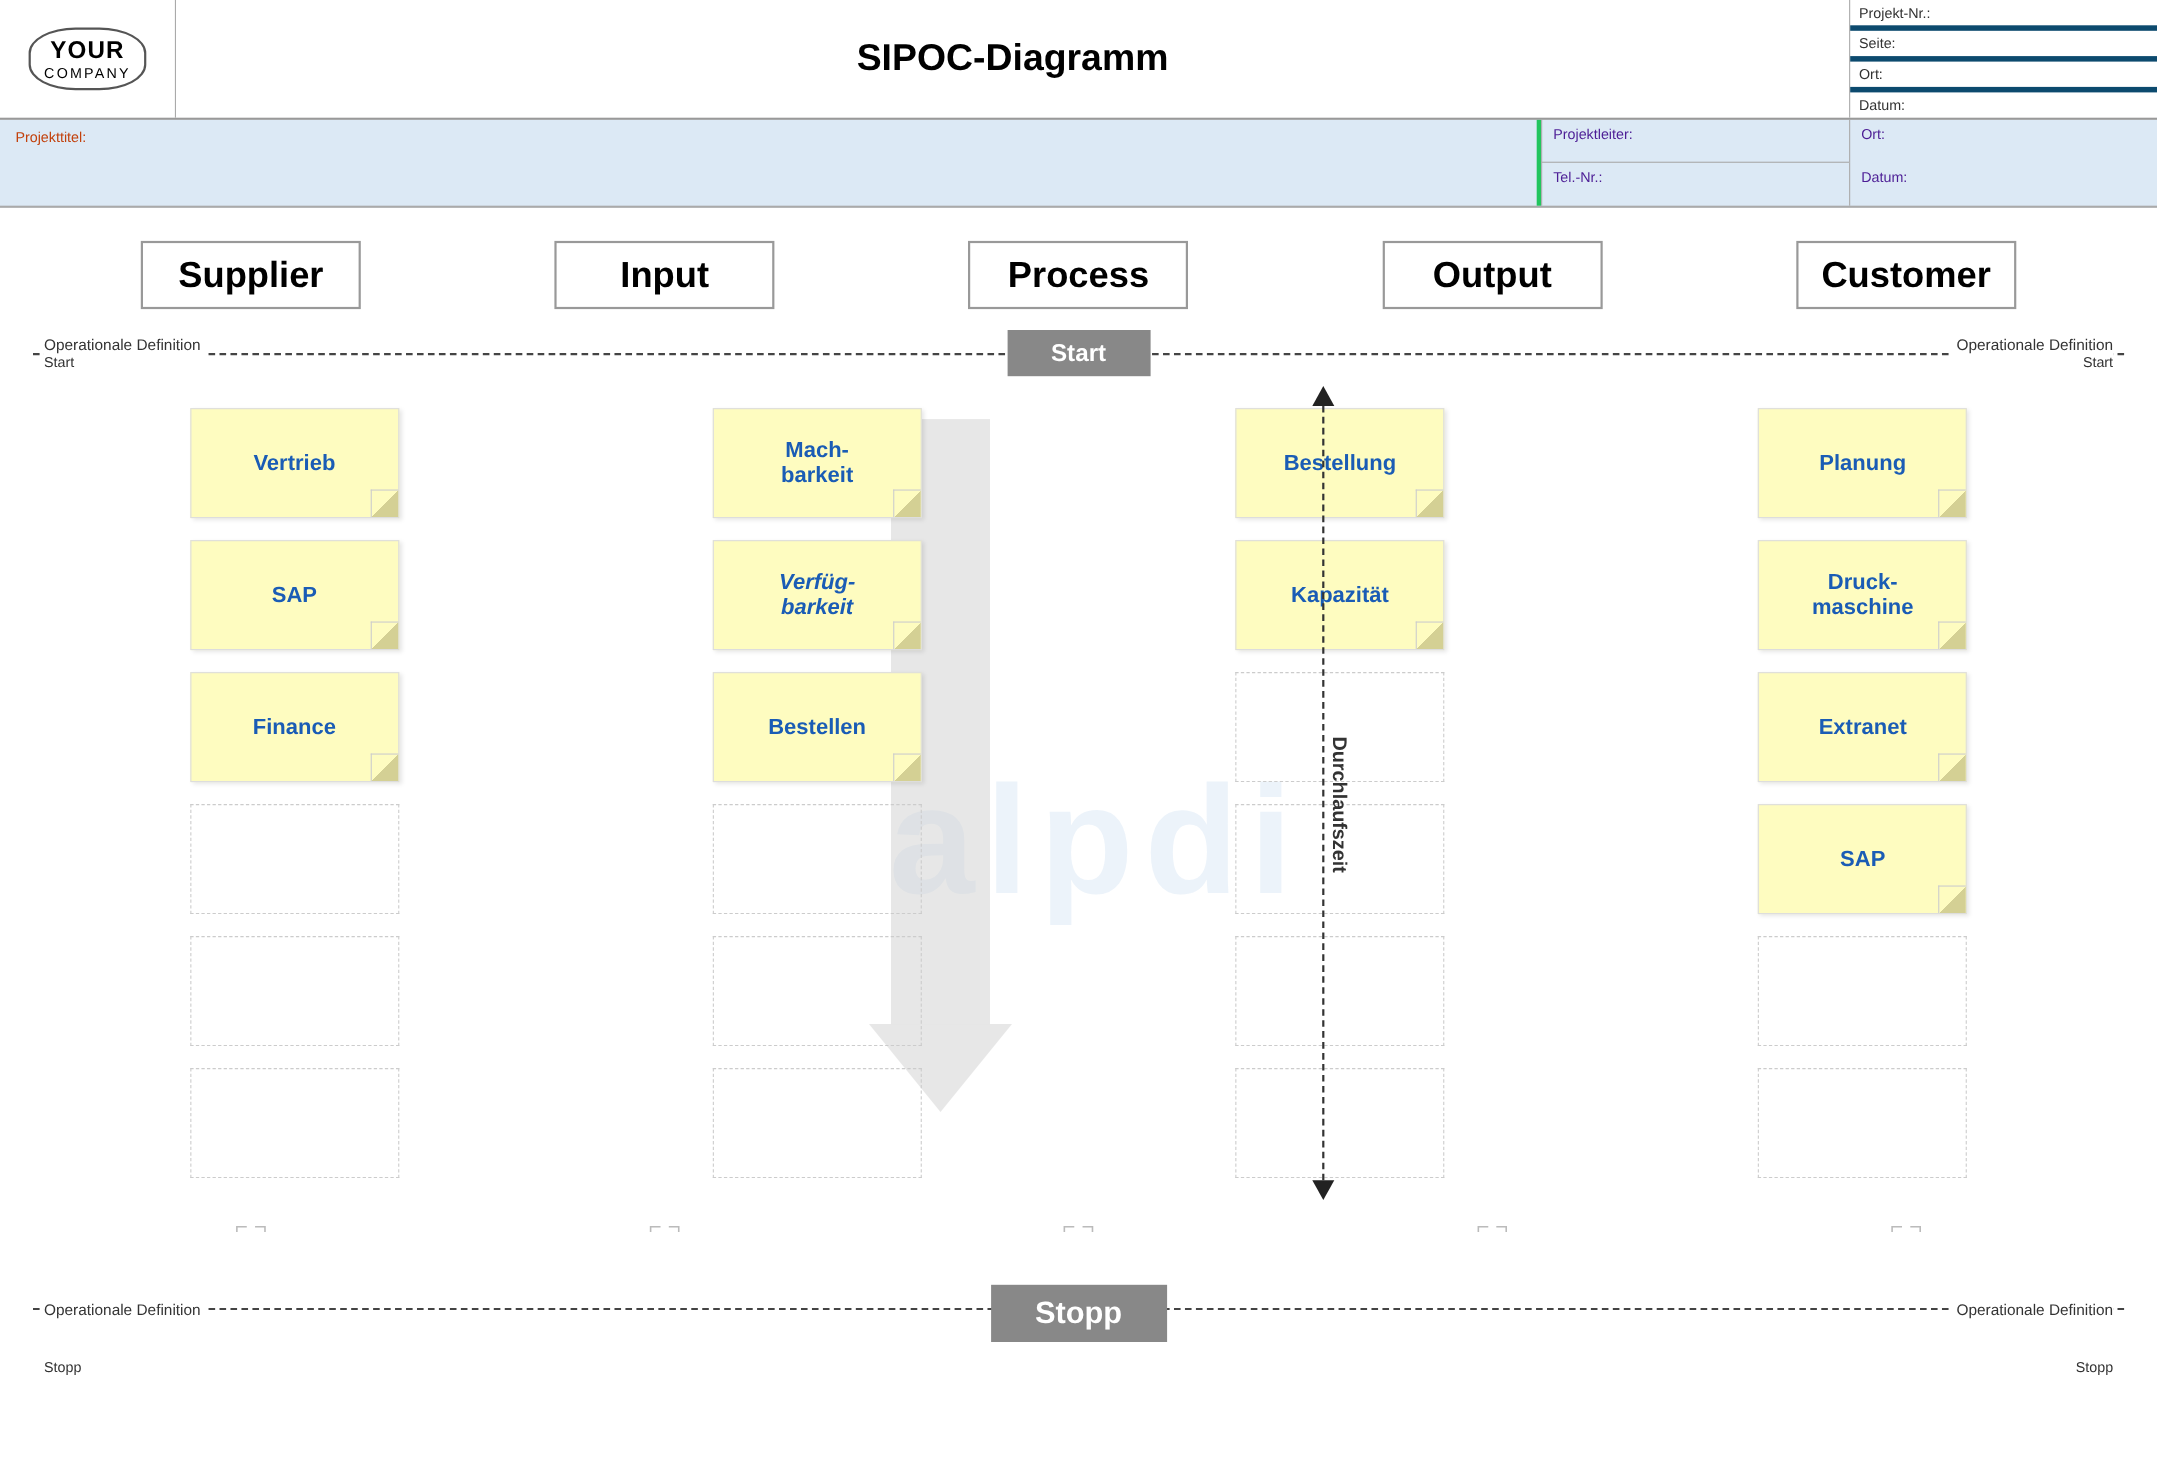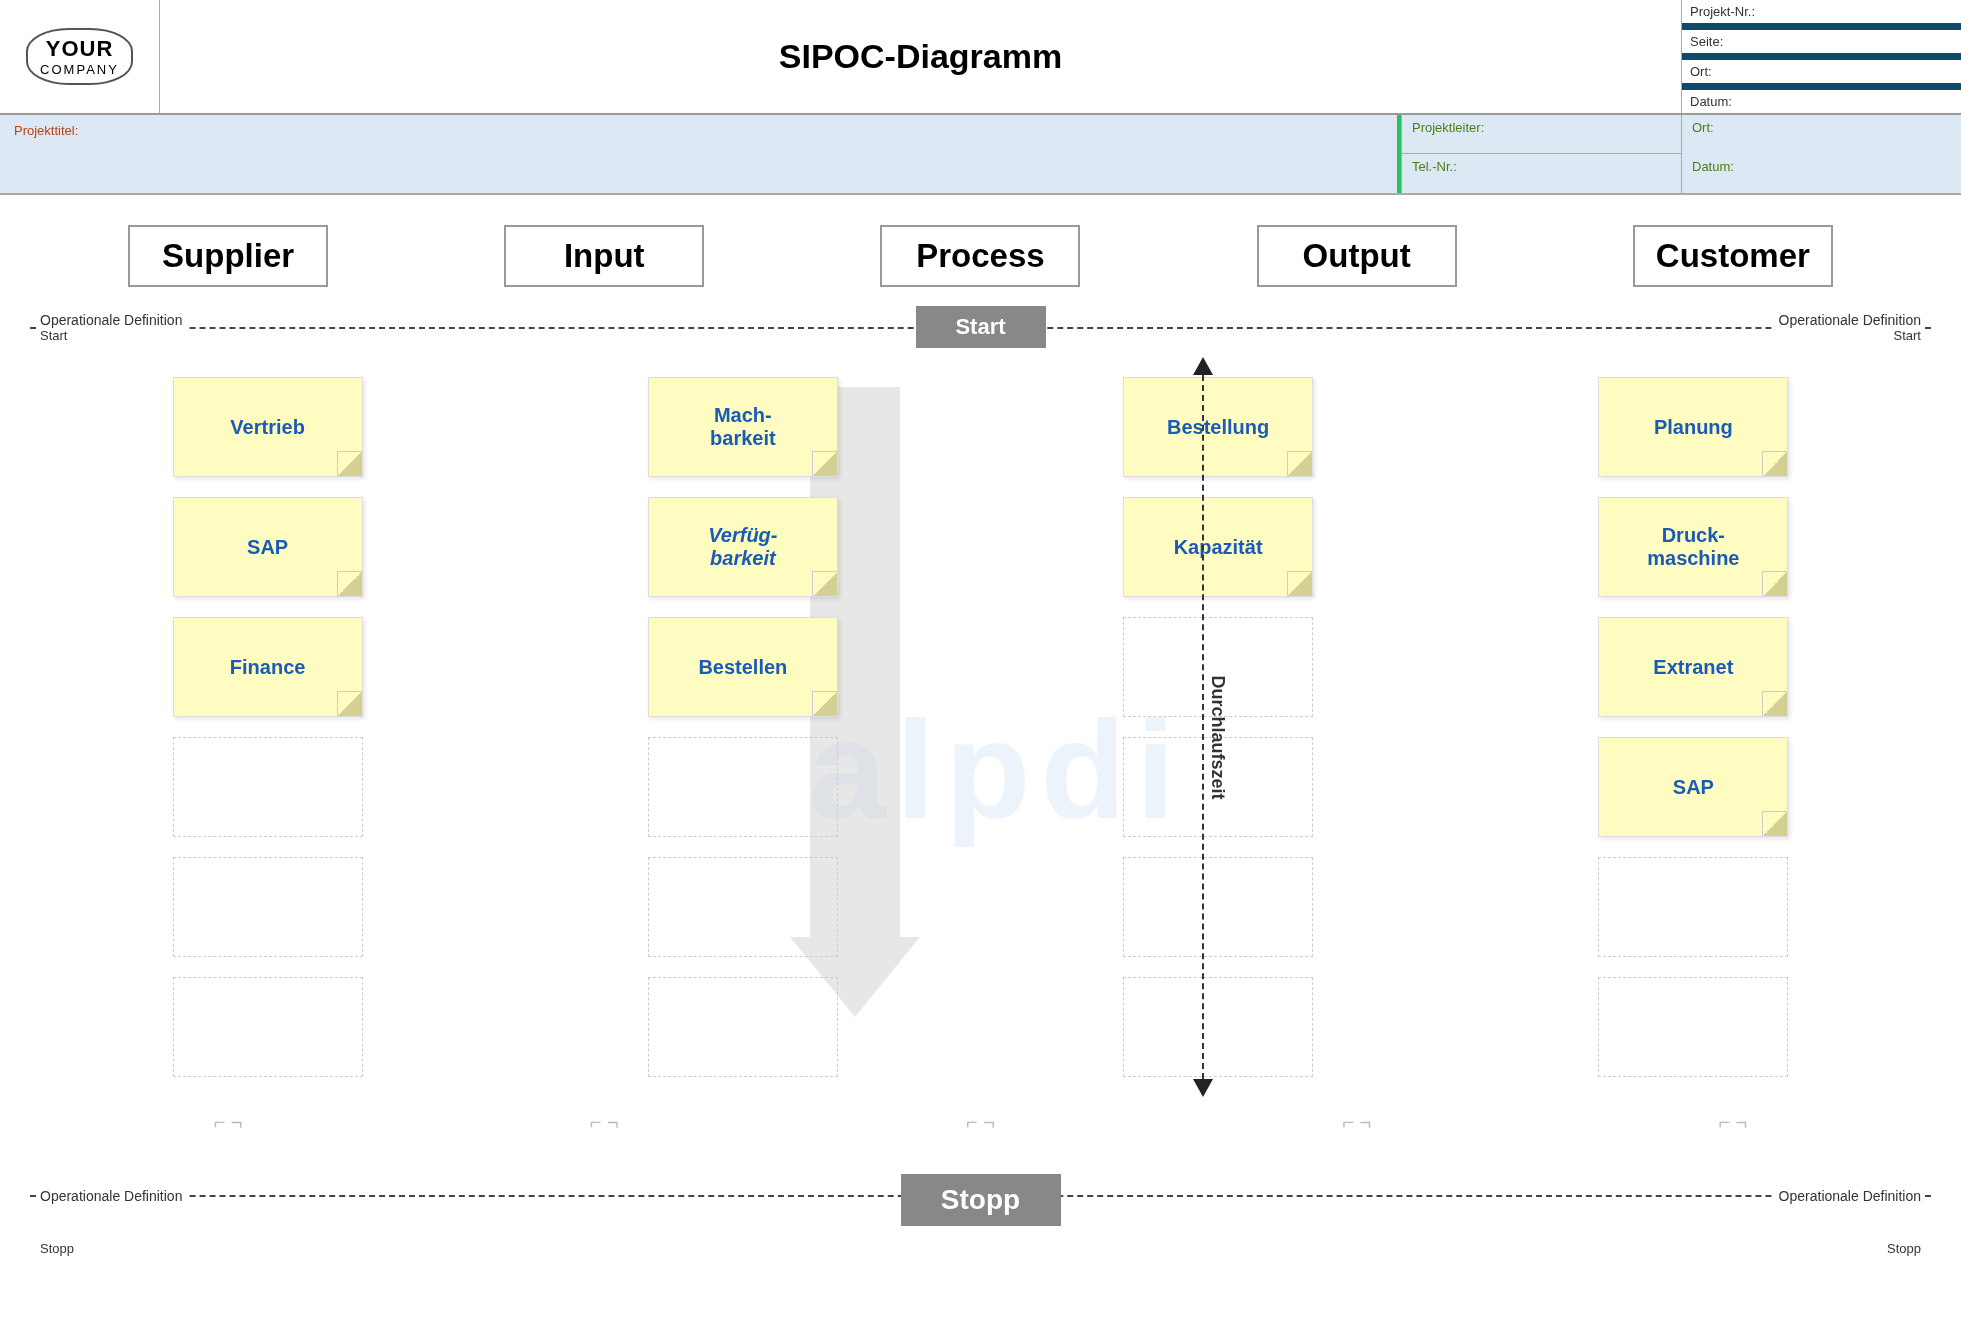--- a/index.html
+++ b/index.html
@@ -50,21 +50,21 @@
       font-weight: bold;
     }
     .header-meta {
       width: 280px;
       border-left: 1px solid #aaa;
       display: flex;
       flex-direction: column;
     }
     .header-meta-row {
       flex: 1;
-      border-bottom: 7px solid #0c4a6e;
+      border-bottom: 5px solid #0c4a6e;
       padding: 4px 8px;
       font-size: 13px;
       color: #333;
       display: flex;
       align-items: center;
     }
     .header-meta-row:last-child { border-bottom: none; }
 
     
     .info-bar {
@@ -88,21 +88,21 @@
     .info-right-row {
       flex: 1;
       display: flex;
     }
     .info-right-cell {
       flex: 1;
       border-left: 1px solid #aaa;
       border-bottom: 1px solid #aaa;
       padding: 5px 10px;
       font-size: 13px;
-      color: #4d7c0f;
+      color: #4c1d95;
     }
     .info-right-cell:last-child { border-bottom: none; }
     .info-right-row:last-child .info-right-cell { border-bottom: none; }
 
     
     .diagram {
       position: relative;
       padding: 30px 20px;
       background: #fff;
       min-height: 1150px;

